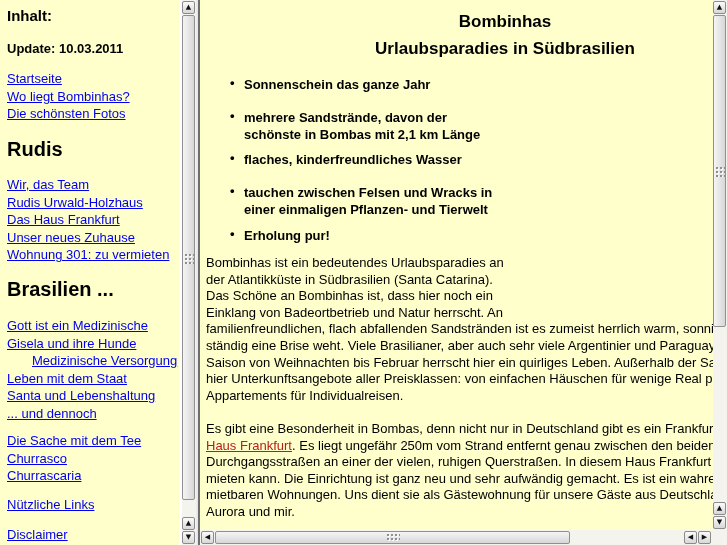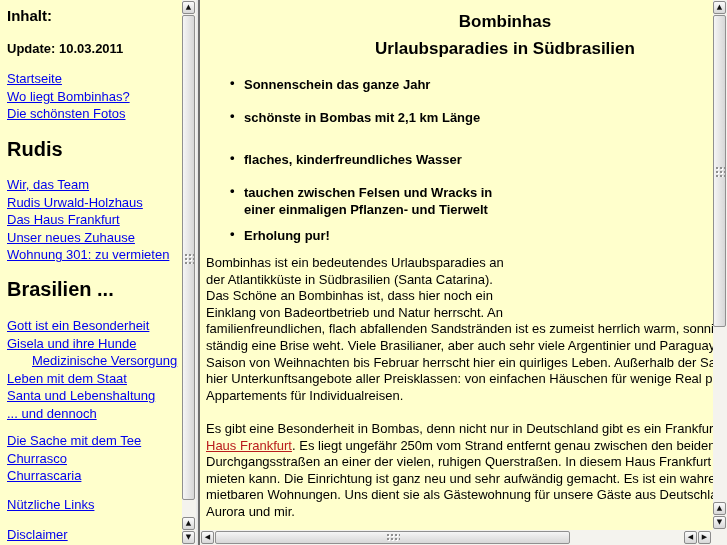--- a/index.html
+++ b/index.html
@@ -2,21 +2,21 @@
 <html><head>
 <meta charset="utf-8">
 <style>
   * { margin:0; padding:0; box-sizing:border-box; }
   html,body { width:727px; height:545px; overflow:hidden; }
   body {
     font-family:"Liberation Sans","DejaVu Sans",sans-serif;
     background:#ffffff; position:relative; color:#000;
   }
   .frame { position:absolute; background:#ffffcc; overflow:hidden; }
-  #left-frame  { left:0; top:0; width:196px; height:545px; }
+  #left-frame  { left:0; top:0; width:179px; height:545px; }
   #main-frame  { left:200px; top:0; width:513px; height:530px; }
   .abs { position:absolute; }
 
   
   .sb-h1 { font-size:15px; font-weight:bold; }
   .sb-h2 { font-size:20px; font-weight:bold; }
   .sb-up { font-size:13px; font-weight:bold; }
   .sb-link {
     font-size:13px; font-weight:normal; color:#0000ee;
     text-decoration:underline; white-space:nowrap; display:block; cursor:pointer;
@@ -84,21 +84,21 @@
   <div class="abs sb-h2" style="left:7px; top:138px;">Rudis</div>
 
   <a class="abs sb-link" style="left:7px; top:177px;">Wir, das Team</a>
   <a class="abs sb-link" style="left:7px; top:194.5px;">Rudis Urwald-Holzhaus</a>
   <a class="abs sb-link" style="left:7px; top:212px;">Das Haus Frankfurt</a>
   <a class="abs sb-link" style="left:7px; top:229.5px;">Unser neues Zuhause</a>
   <a class="abs sb-link" style="left:7px; top:247px;">Wohnung 301: zu vermieten</a>
 
   <div class="abs sb-h2" style="left:7px; top:278px;">Brasilien ...</div>
 
-  <a class="abs sb-link" style="left:7px; top:318px;">Gott ist ein Besonderheit</a>
+  <a class="abs sb-link" style="left:7px; top:318px;">Gott ist ein Medizinische</a>
   <a class="abs sb-link" style="left:7px; top:335.5px;">Gisela und ihre Hunde</a>
   <a class="abs sb-link" style="left:7px; top:353px;padding-left:25px;">Medizinische Versorgung</a>
   <a class="abs sb-link" style="left:7px; top:370.5px;">Leben mit dem Staat</a>
   <a class="abs sb-link" style="left:7px; top:388px;">Santa und Lebenshaltung</a>
   <a class="abs sb-link" style="left:7px; top:405.5px;">... und dennoch</a>
 
   <a class="abs sb-link" style="left:7px; top:433px;">Die Sache mit dem Tee</a>
   <a class="abs sb-link" style="left:7px; top:450.5px;">Churrasco</a>
   <a class="abs sb-link" style="left:7px; top:468px;">Churrascaria</a>
 
@@ -129,20 +129,21 @@
       <span style="display:block;">Bombinhas</span>
       <span style="display:block;">Urlaubsparadies in Südbrasilien</span>
     </div>
 
     <div class="bullet-item" style="top:76px;">
       <span class="bullet-dot">•</span>
       <span class="bullet-text">Sonnenschein das ganze Jahr</span>
     </div>
     <div class="bullet-item" style="top:109px;">
       <span class="bullet-dot">•</span>
+      <span class="bullet-text">mehrere Sandstrände, davon der</span>
       <span class="bullet-text">schönste in Bombas mit 2,1 km Länge</span>
     </div>
     <div class="bullet-item" style="top:151px;">
       <span class="bullet-dot">•</span>
       <span class="bullet-text">flaches, kinderfreundliches Wasser</span>
     </div>
     <div class="bullet-item" style="top:184px;">
       <span class="bullet-dot">•</span>
       <span class="bullet-text">tauchen zwischen Felsen und Wracks in</span>
       <span class="bullet-text">einer einmaligen Pflanzen- und Tierwelt</span>

